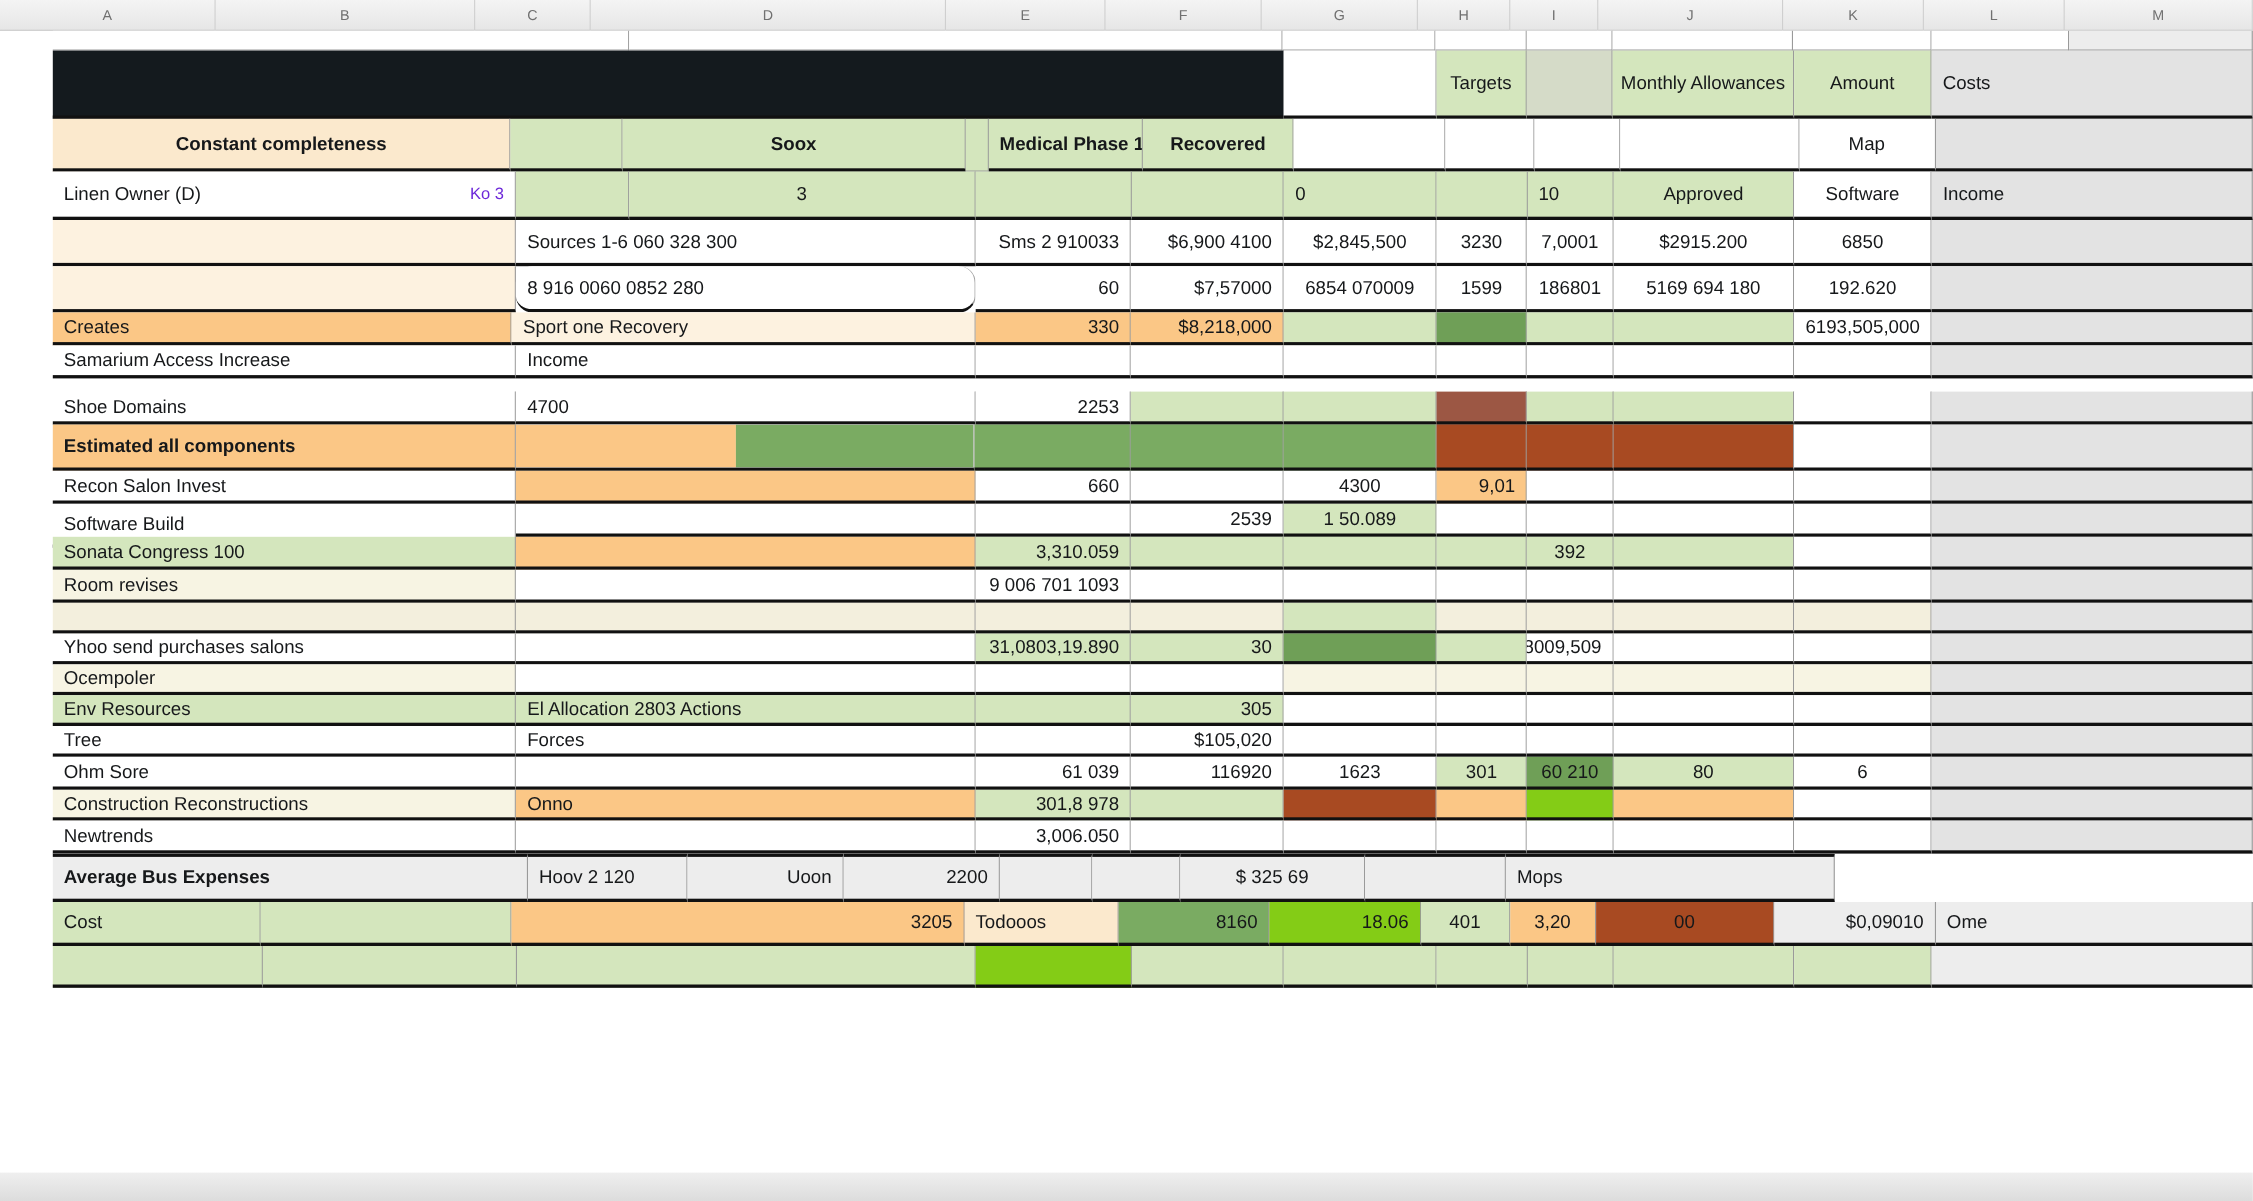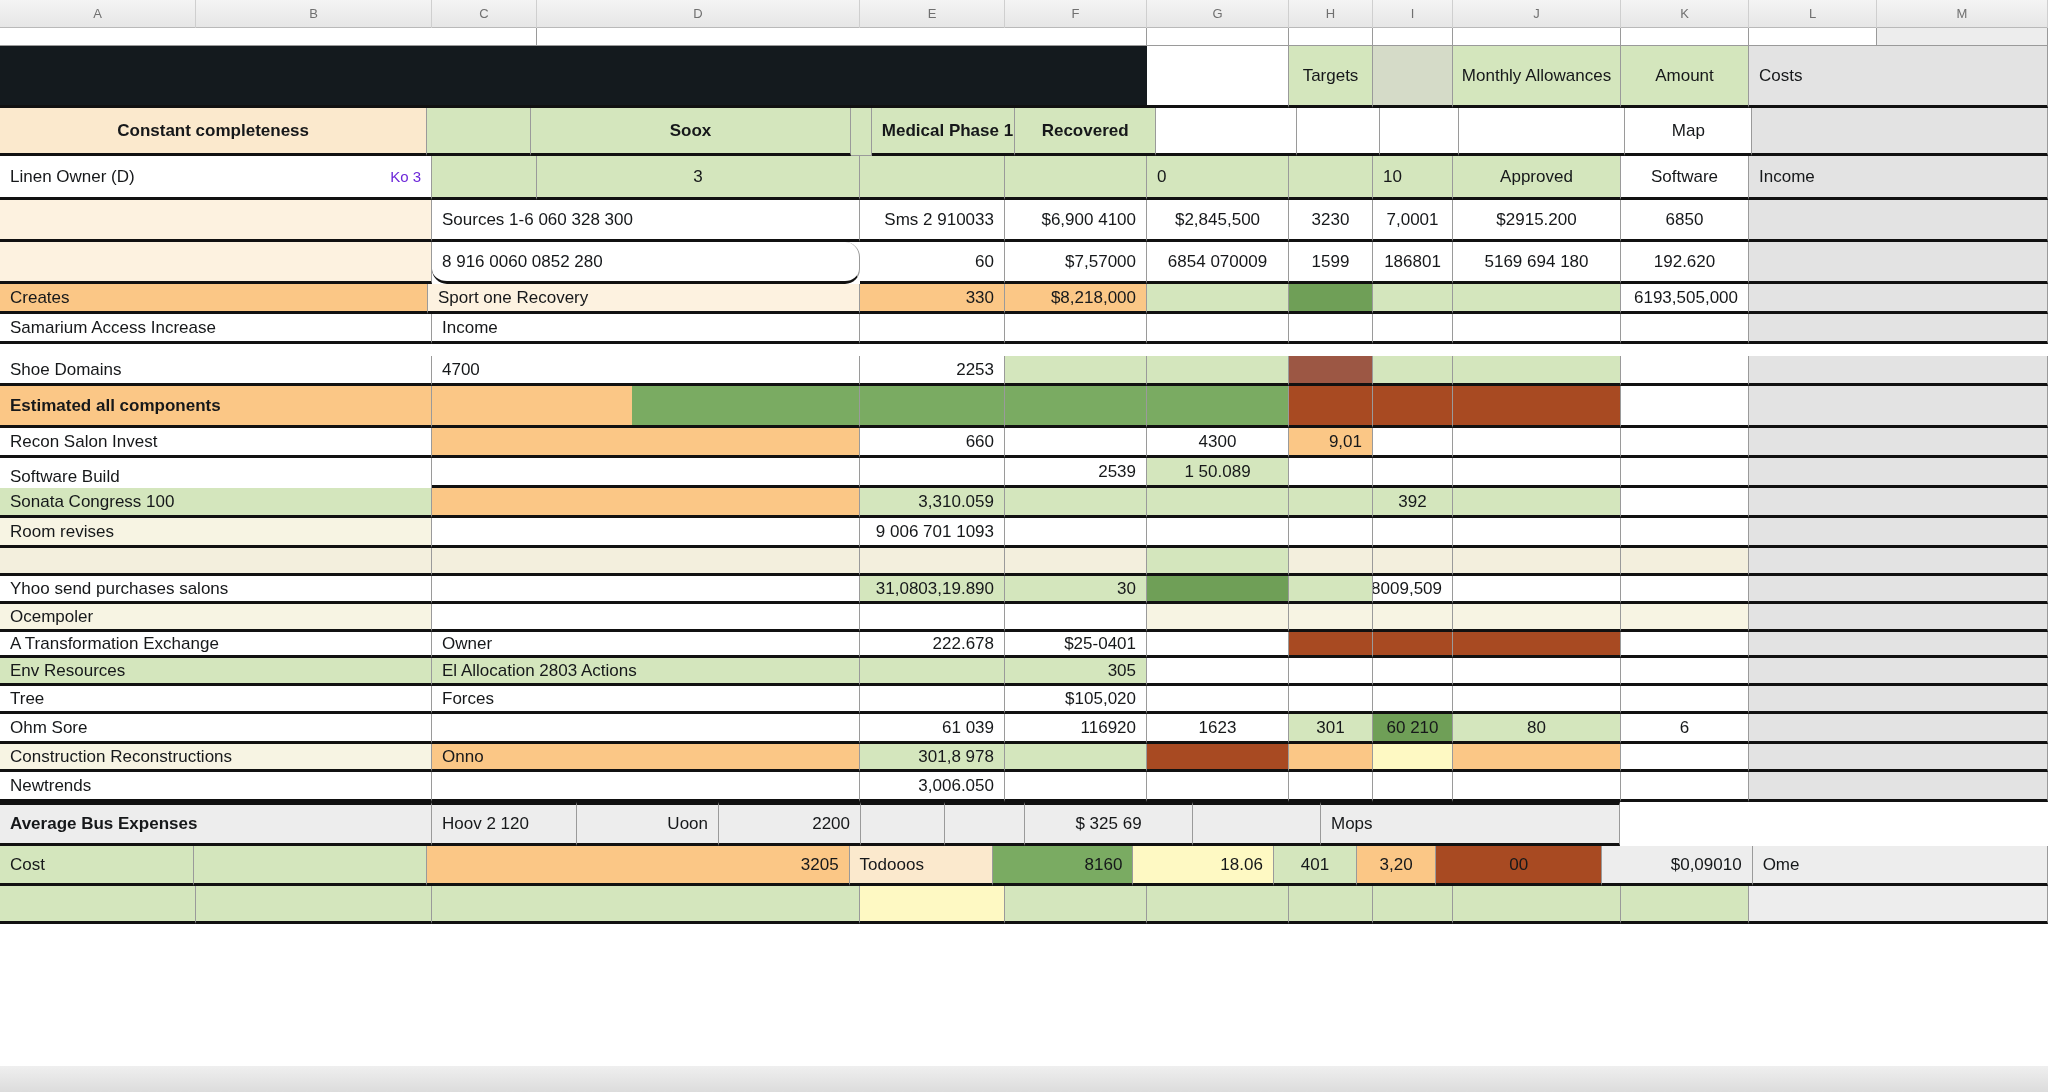--- a/index.html
+++ b/index.html
@@ -30,20 +30,21 @@
   
   #grid{
     position:absolute;left:0;top:28px;
     width:2048px;height:1038px;
     background:#ffffff;
   }
   .row{
     display:flex;
     box-sizing:border-box;
     width:2048px;
+    padding-left:48px;
   }
   .cell{
     box-sizing:border-box;
     border-right:1px solid #9a9a9a;
     border-bottom:1px solid #9a9a9a;
     font-size:17px;
     color:#16181a;
     padding:0 10px;
     display:flex;align-items:center;
     overflow:hidden;white-space:nowrap;
@@ -69,21 +70,21 @@
   }
 
   
   .f-cream  {background:#fbe9cd;}
   .f-cream2 {background:#fdf2e0;}
   .f-ivory  {background:#f7f4e3;}
   .f-ivory2 {background:#f3efdd;}
   .f-greenL {background:#d4e6bd;}
   .f-greenM {background:#7aab62;}
   .f-greenD {background:#6f9f57;}
-  .f-orange {background:#fef9c3;}
+  .f-orange {background:#84cc16;}
   .f-orangeL{background:#fbc786;}
   .f-brown  {background:#a84a22;}
   .f-brown2 {background:#9c5744;}
   .f-grey   {background:#e3e3e3;}
   .f-grey2  {background:#ededed;}
   .f-white  {background:#ffffff;}
   .f-greyG  {background:#d5dbc8;}
 
   
   #bottom-shadow{
@@ -310,32 +311,20 @@
       <div class="cell l f-white thick-b" style="width: 428px; height: 28px;"></div>
       <div class="cell r f-white thick-b" style="width: 145px; height: 28px;"></div>
       <div class="cell r f-white thick-b" style="width: 142px; height: 28px;"></div>
       <div class="cell c f-ivory thick-b" style="width: 142px; height: 28px;"></div>
       <div class="cell c f-ivory thick-b" style="width: 84px; height: 28px;"></div>
       <div class="cell c f-ivory thick-b" style="width: 80px; height: 28px;"></div>
       <div class="cell c f-ivory thick-b" style="width: 168px; height: 28px;"></div>
       <div class="cell c f-ivory thick-b" style="width: 128px; height: 28px;"></div>
       <div class="cell c f-grey thick-b" style="width: 299px; height: 28px;"></div>
     </div>
-    <div class="row" style="height: 26px;">
-      <div class="cell l f-white thick-b" style="width: 432px; height: 26px;">A Transformation Exchange</div>
-      <div class="cell l f-white thick-b" style="width: 428px; height: 26px;">Owner</div>
-      <div class="cell r f-white thick-b" style="width: 145px; height: 26px;">222.678</div>
-      <div class="cell r f-white thick-b" style="width: 142px; height: 26px;">$25-0401</div>
-      <div class="cell c f-white thick-b" style="width: 142px; height: 26px;"></div>
-      <div class="cell c f-brown thick-b" style="width: 84px; height: 26px;"></div>
-      <div class="cell c f-brown thick-b" style="width: 80px; height: 26px;"></div>
-      <div class="cell c f-brown thick-b" style="width: 168px; height: 26px;"></div>
-      <div class="cell c f-white thick-b" style="width: 128px; height: 26px;"></div>
-      <div class="cell c f-grey thick-b" style="width: 299px; height: 26px;"></div>
-    </div>
     <div class="row" style="height: 28px;">
       <div class="cell l f-greenL thick-b" style="width: 432px; height: 28px;">Env Resources</div>
       <div class="cell l f-greenL thick-b" style="width: 428px; height: 28px;">El Allocation 2803 Actions</div>
       <div class="cell r f-greenL thick-b" style="width: 145px; height: 28px;"></div>
       <div class="cell r f-greenL thick-b" style="width: 142px; height: 28px;">305</div>
       <div class="cell c f-white thick-b" style="width: 142px; height: 28px;"></div>
       <div class="cell c f-white thick-b" style="width: 84px; height: 28px;"></div>
       <div class="cell c f-white thick-b" style="width: 80px; height: 28px;"></div>
       <div class="cell c f-white thick-b" style="width: 168px; height: 28px;"></div>
       <div class="cell c f-white thick-b" style="width: 128px; height: 28px;"></div>

